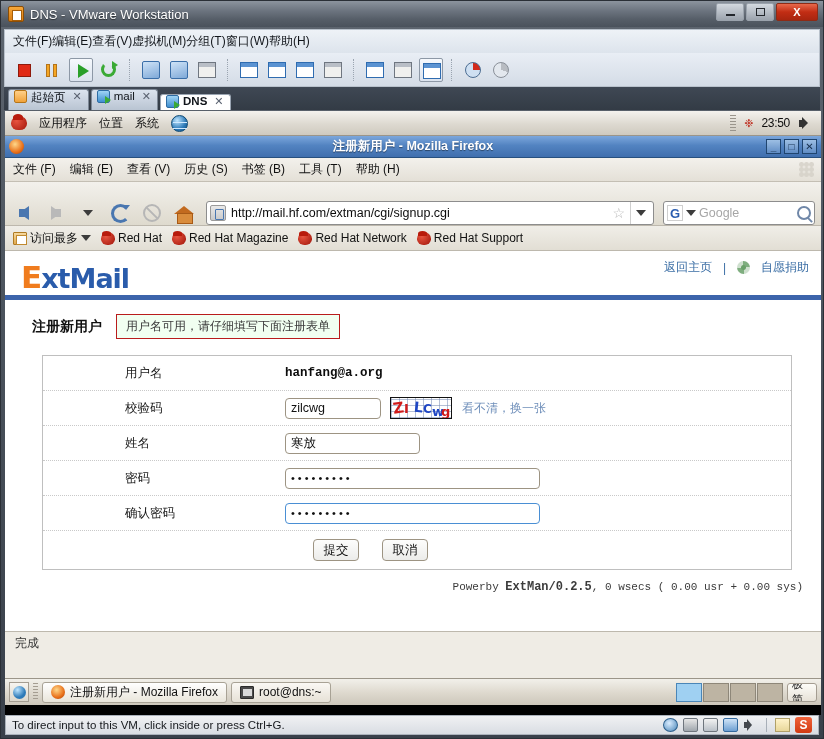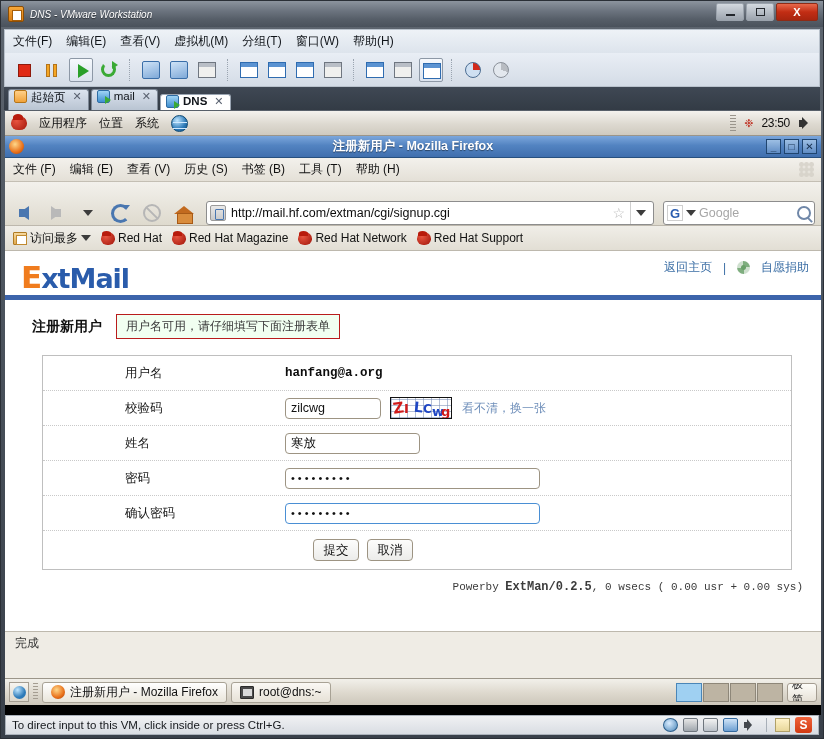--- a/index.html
+++ b/index.html
@@ -28,44 +28,43 @@
     width: 16px; height: 16px; margin-left: 7px; margin-right: 6px;
     background: linear-gradient(180deg,#f7a83a,#d97b10);
     border: 1px solid #8a4d06; border-radius: 2px;
     position: relative;
   }
   .vmw-title-ico::after {
     content: ""; position: absolute; left: 3px; top: 3px; width: 8px; height: 9px;
     background: #fff; border: 1px solid #a85e08;
   }
   .vmw-title-text {
-    color: #ffffff; font-size: 10px; text-shadow: 0 1px 1px rgba(0,0,0,.55);
+    color: #ffffff; font-size: 13px; text-shadow: 0 1px 1px rgba(0,0,0,.55);
     white-space: nowrap;
-    font-style: italic;
   }
   .vmw-wctl { position: absolute; right: 5px; top: 2px; display: flex; gap: 2px; }
   .wbtn {
     width: 28px; height: 18px; border: 1px solid #9aa2ac; border-radius: 2px;
     background: linear-gradient(180deg,#d3d9e0,#9ba3ad);
     display: flex; align-items: center; justify-content: center;
     color: #1b1f25; font-size: 11px; line-height: 1;
   }
   .wbtn.close {
     width: 42px;
     background: linear-gradient(180deg,#e8694c,#c22d14 50%,#a8250f);
     border-color: #8d2b16; color: #fff; font-weight: bold;
   }
   .wbtn .dash { display:block; width:9px; height:2px; background:#22262c; margin-top:5px;}
   .wbtn .sq { display:block; width:9px; height:8px; border:1.5px solid #22262c;}
 
   .vmw-menubar {
     height: 24px; margin: 2px 3px 0 3px;
     background: linear-gradient(180deg,#eef2f7,#dde4ec);
     border: 1px solid #b9c2cc; border-bottom: none;
-    display: flex; align-items: center; padding-left: 8px; gap: 14px;
+    display: flex; align-items: center; padding-left: 8px; 
   }
   .vmw-menubar .mi { font-size: 12px; color: #11151a; cursor: default; white-space: nowrap;}
 
   .vmw-toolbar {
     height: 34px; margin: 0 3px;
     background: linear-gradient(180deg,#e9eef5,#d4dce6);
     border: 1px solid #b9c2cc; border-top: none;
     display: flex; align-items: center; padding-left: 6px;
   }
   .tb-sep { width: 2px; height: 22px; border-left: 1px dotted #9aa4b0; margin: 0 6px; }
@@ -263,21 +262,21 @@
     position:relative; overflow:hidden;
   }
   .captcha-img span { position:absolute; font-weight:bold; font-family:"DejaVu Sans",sans-serif; line-height:1;}
   .c1{left:2px; top:3px; color:#d01b1b; font-size:15px; transform:rotate(-8deg);}
   .c2{left:13px; top:4px; color:#d01b1b; font-size:13px;}
   .c3{left:23px; top:2px; color:#1f46c4; font-size:14px; transform:rotate(6deg);}
   .c4{left:32px; top:5px; color:#1f46c4; font-size:12px;}
   .c5{left:41px; top:7px; color:#1f46c4; font-size:13px;}
   .c6{left:50px; top:7px; color:#d01b1b; font-size:13px;}
   .recap-link { margin-left:10px; font-size:12px; color:#6f8fba; text-decoration:none;}
-  .btn-row { padding-left:270px; height:38px; display:flex; align-items:center; gap:8px; border-bottom:none;}
+  .btn-row { padding-left:270px; height:38px; display:flex; align-items:center; gap:23px; border-bottom:none;}
   .sbtn { height:22px; min-width:46px; padding:0 9px; font-size:12.5px; color:#111;
     border:1px solid #9d9483; border-radius:4px;
     background: linear-gradient(180deg,#fdfdfc,#ececea); }
   .footer-note { text-align:right; padding:10px 18px 0 0; font-size:11px; color:#3b3b3b;
     font-family:"Liberation Mono","DejaVu Sans Mono",monospace; }
   .footer-note b { font-size:12px; }
 
   .ff-status { position:absolute; left:0; right:0; bottom:0; height:23px;
     background:#efece5; border-top:1px solid #bdb8ad;
     display:flex; align-items:center; padding-left:10px; font-size:12px; color:#333;}

